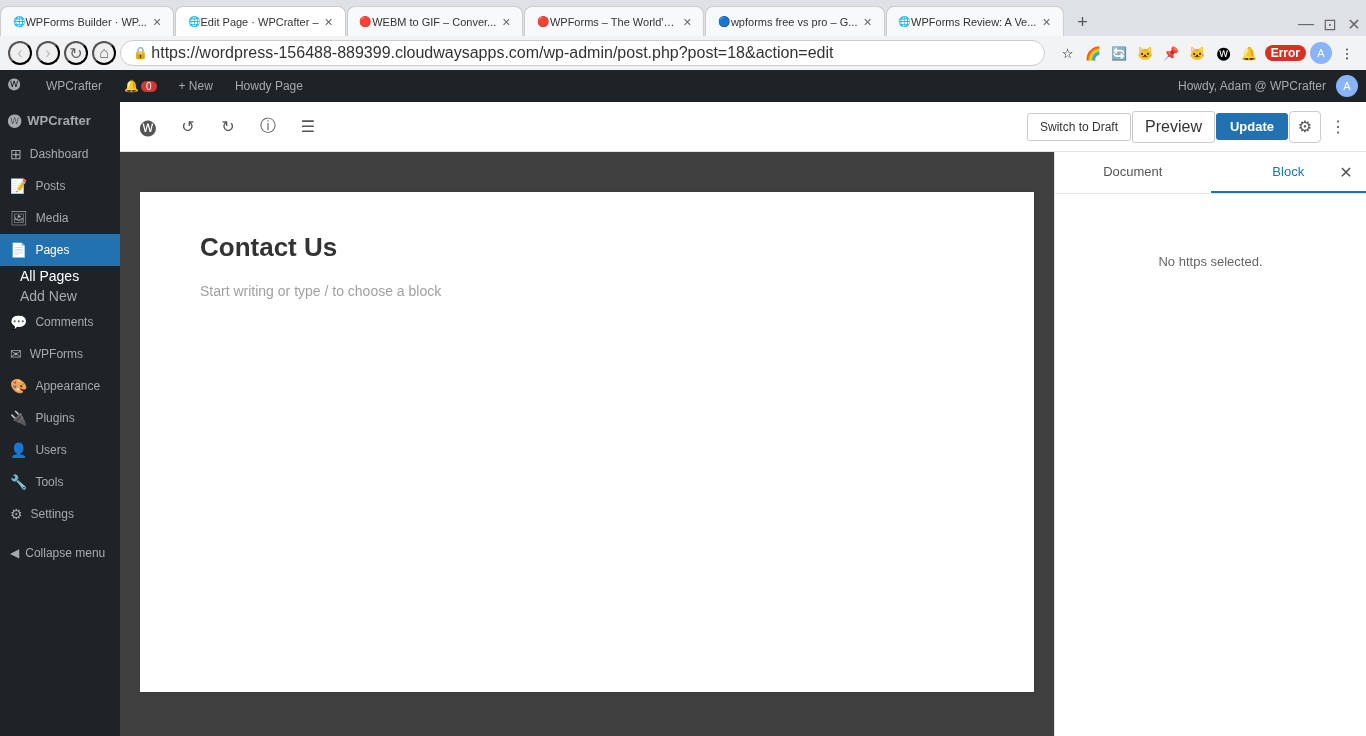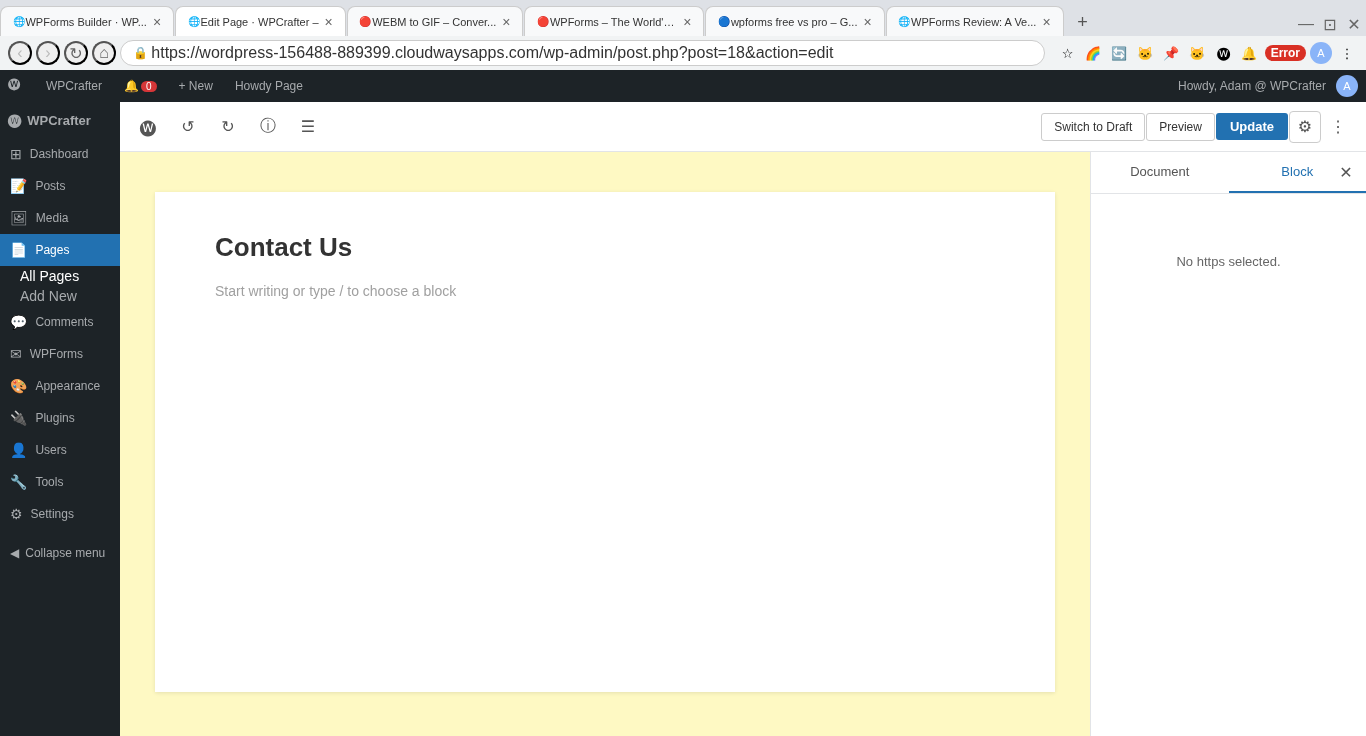--- a/index.html
+++ b/index.html
@@ -43,34 +43,34 @@
     
     .wp-main { flex: 1; display: flex; flex-direction: column; background: #f0f0f1; overflow: hidden; }
 
     
     .editor-toolbar { height: 50px; background: #fff; border-bottom: 1px solid #e2e4e7; display: flex; align-items: center; padding: 0 12px; gap: 8px; }
     .editor-toolbar .toolbar-left { display: flex; align-items: center; gap: 8px; }
     .toolbar-btn { width: 32px; height: 32px; border: none; background: none; cursor: pointer; display: flex; align-items: center; justify-content: center; border-radius: 4px; color: #555; font-size: 16px; }
     .toolbar-spacer { flex: 1; }
     .toolbar-right { display: flex; align-items: center; gap: 1px; }
     .switch-draft-btn { background: none; border: 1px solid #ccc; padding: 6px 12px; border-radius: 3px; font-size: 12px; cursor: pointer; color: #333; }
-    .preview-btn { background: none; border: 1px solid #ccc; padding: 6px 12px; border-radius: 3px; font-size: 12px; cursor: pointer; color: #333; }
+    .preview-btn { background: none; border: 1px solid #ccc; padding: 6px 12px; border-radius: 3px; font-size: 16px; cursor: pointer; color: #333; }
     .update-btn { background: #2271b1; border: none; padding: 6px 14px; border-radius: 3px; font-size: 13px; font-weight: 600; cursor: pointer; color: #fff; }
     .settings-btn { width: 32px; height: 32px; border: 1px solid #ccc; background: none; cursor: pointer; display: flex; align-items: center; justify-content: center; border-radius: 4px; color: #555; font-size: 16px; }
     .more-btn { width: 32px; height: 32px; border: none; background: none; cursor: pointer; display: flex; align-items: center; justify-content: center; border-radius: 4px; color: #555; font-size: 16px; }
 
     
     .editor-body { display: flex; flex: 1; overflow: hidden; }
-    .editor-canvas-wrap { flex: 1; overflow-y: auto; background: #fef9c3; padding: 40px 20px; }
+    .editor-canvas-wrap { flex: 1; overflow-y: auto; background: #404040; padding: 40px 20px; }
     .editor-canvas { max-width: 900px; margin: 0 auto; background: #fff; min-height: 500px; padding: 40px 60px; box-shadow: 0 1px 4px rgba(0,0,0,0.1); }
     .page-title-input { font-size: 26px; color: #333; font-weight: 600; margin-bottom: 20px; width: 100%; border: none; outline: none; background: transparent; }
     .block-placeholder { color: #a0a0a0; font-size: 14px; cursor: text; }
 
     
-    .right-panel { width: 276px; background: #fff; border-left: 1px solid #e2e4e7; display: flex; flex-direction: column; flex-shrink: 0; }
+    .right-panel { width: 312px; background: #fff; border-left: 1px solid #e2e4e7; display: flex; flex-direction: column; flex-shrink: 0; }
     .right-panel-tabs { display: flex; border-bottom: 1px solid #e2e4e7; position: relative; }
     .rp-tab { flex: 1; text-align: center; padding: 12px 8px; font-size: 13px; cursor: pointer; color: #555; border-bottom: 2px solid transparent; }
     .rp-tab.active { color: #2271b1; border-bottom-color: #2271b1; font-weight: 500; }
     .rp-close { position: absolute; right: 8px; top: 50%; transform: translateY(-50%); width: 24px; height: 24px; display: flex; align-items: center; justify-content: center; font-size: 16px; cursor: pointer; color: #555; }
     .rp-content { padding: 20px 16px; color: #666; font-size: 13px; flex: 1; }
     .no-block-msg { text-align: center; color: #666; font-size: 13px; margin-top: 40px; }
 
     .tab-favicon { font-size: 10px; }
   </style>
 </head>

